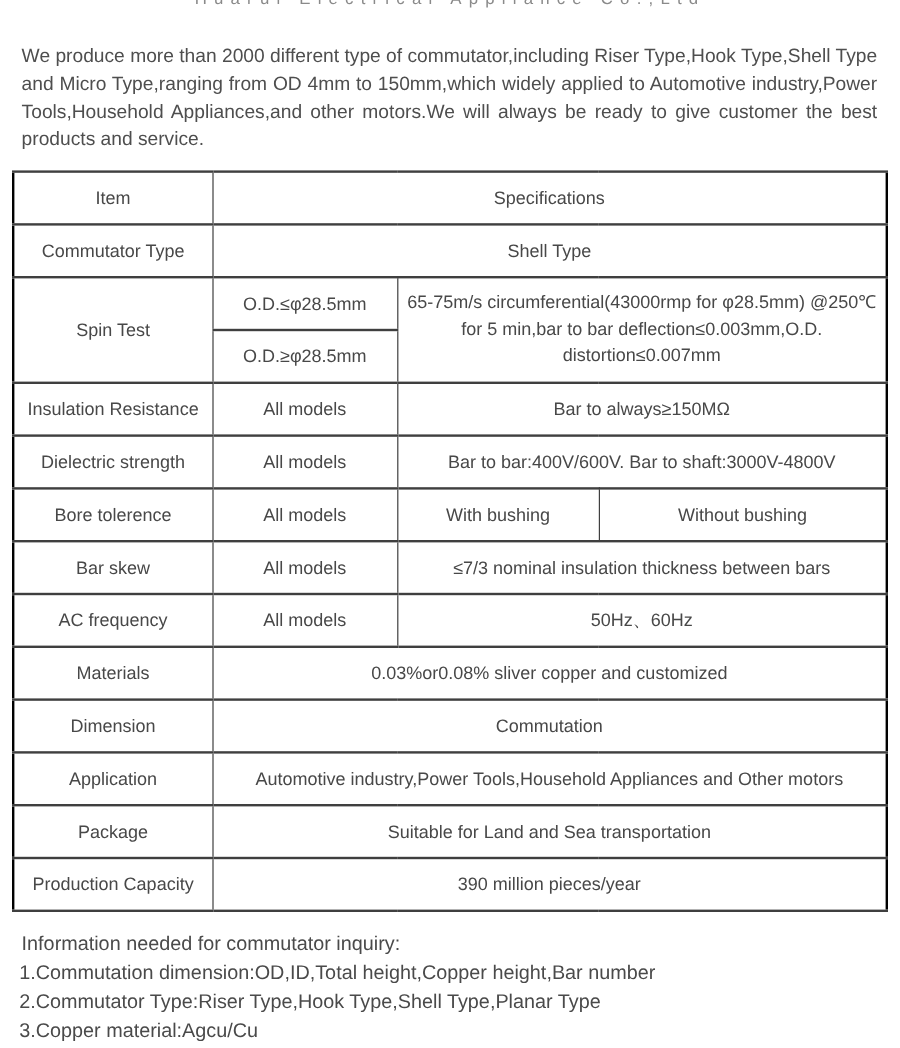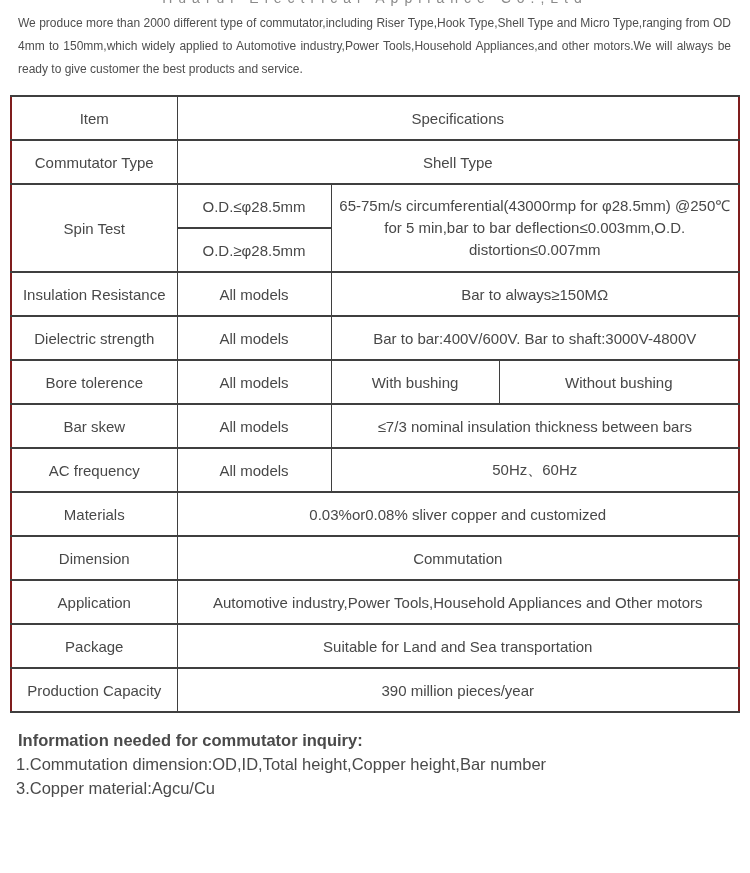--- a/index.html
+++ b/index.html
@@ -20,32 +20,32 @@
     top: -10px;
     left: 0;
     width: 100%;
     text-align: center;
     font-size: 14px;
     letter-spacing: 6px;
     color: #8a8a8a;
     white-space: nowrap;
   }
   .intro {
-    margin: 12px 19px 0 18px;
+    margin: 36px 19px 0 18px;
     text-align: justify;
-    font-size: 12px;
+    font-size: 16px;
     line-height: 23px;
     color: #4e4e4e;
   }
   table.spec {
     margin: 14px 0 0 10px;
     width: 728px;
     border-collapse: collapse;
     table-layout: fixed;
-    border: 2px solid #7f1d1d;
+    border: 2px solid #000000;
   }
   table.spec td {
     border-style: solid;
     border-color: #3f3f3f;
     border-width: 2px 1px;
     text-align: center;
     vertical-align: middle;
     font-size: 15px;
     color: #484848;
     padding: 2px 6px;
@@ -58,21 +58,21 @@
     margin-top: 33px;
   }
   td.spin-value { line-height: 22px; padding: 2px 10px; }
   .footer {
     margin: 15px 0 0 16px;
     font-size: 16.5px;
     line-height: 24px;
     color: #4a4a4a;
   }
   .footer .line { white-space: nowrap; }
-  .footer .line.l1 { padding-left: 2px; font-weight: bold; }
+  .footer .line.l1 { padding-left: 2px; }
   .footer .line.l2 { padding-left: 6px; }
 </style>
 </head>
 <body>
 
 <div class="company-title">Huarui Electrical Appliance Co.,Ltd</div>
 
 <p class="intro">We produce more than 2000 different type of commutator,including Riser Type,Hook Type,Shell Type and Micro Type,ranging from OD 4mm to 150mm,which widely applied to Automotive industry,Power Tools,Household Appliances,and other motors.We will always be ready to give customer the best products and service.</p>
 
 <table class="spec">
@@ -144,14 +144,15 @@
     <tr>
       <td>Production Capacity</td>
       <td colspan="3">390 million pieces/year</td>
     </tr>
   </tbody>
 </table>
 
 <div class="footer">
   <div class="line l1">Information needed for commutator inquiry:</div>
   <div class="line">1.Commutation dimension:OD,ID,Total height,Copper height,Bar number</div>
+  <div class="line">2.Commutator Type:Riser Type,Hook Type,Shell Type,Planar Type</div>
   <div class="line">3.Copper material:Agcu/Cu</div>
 </div>
 
 </body></html>

